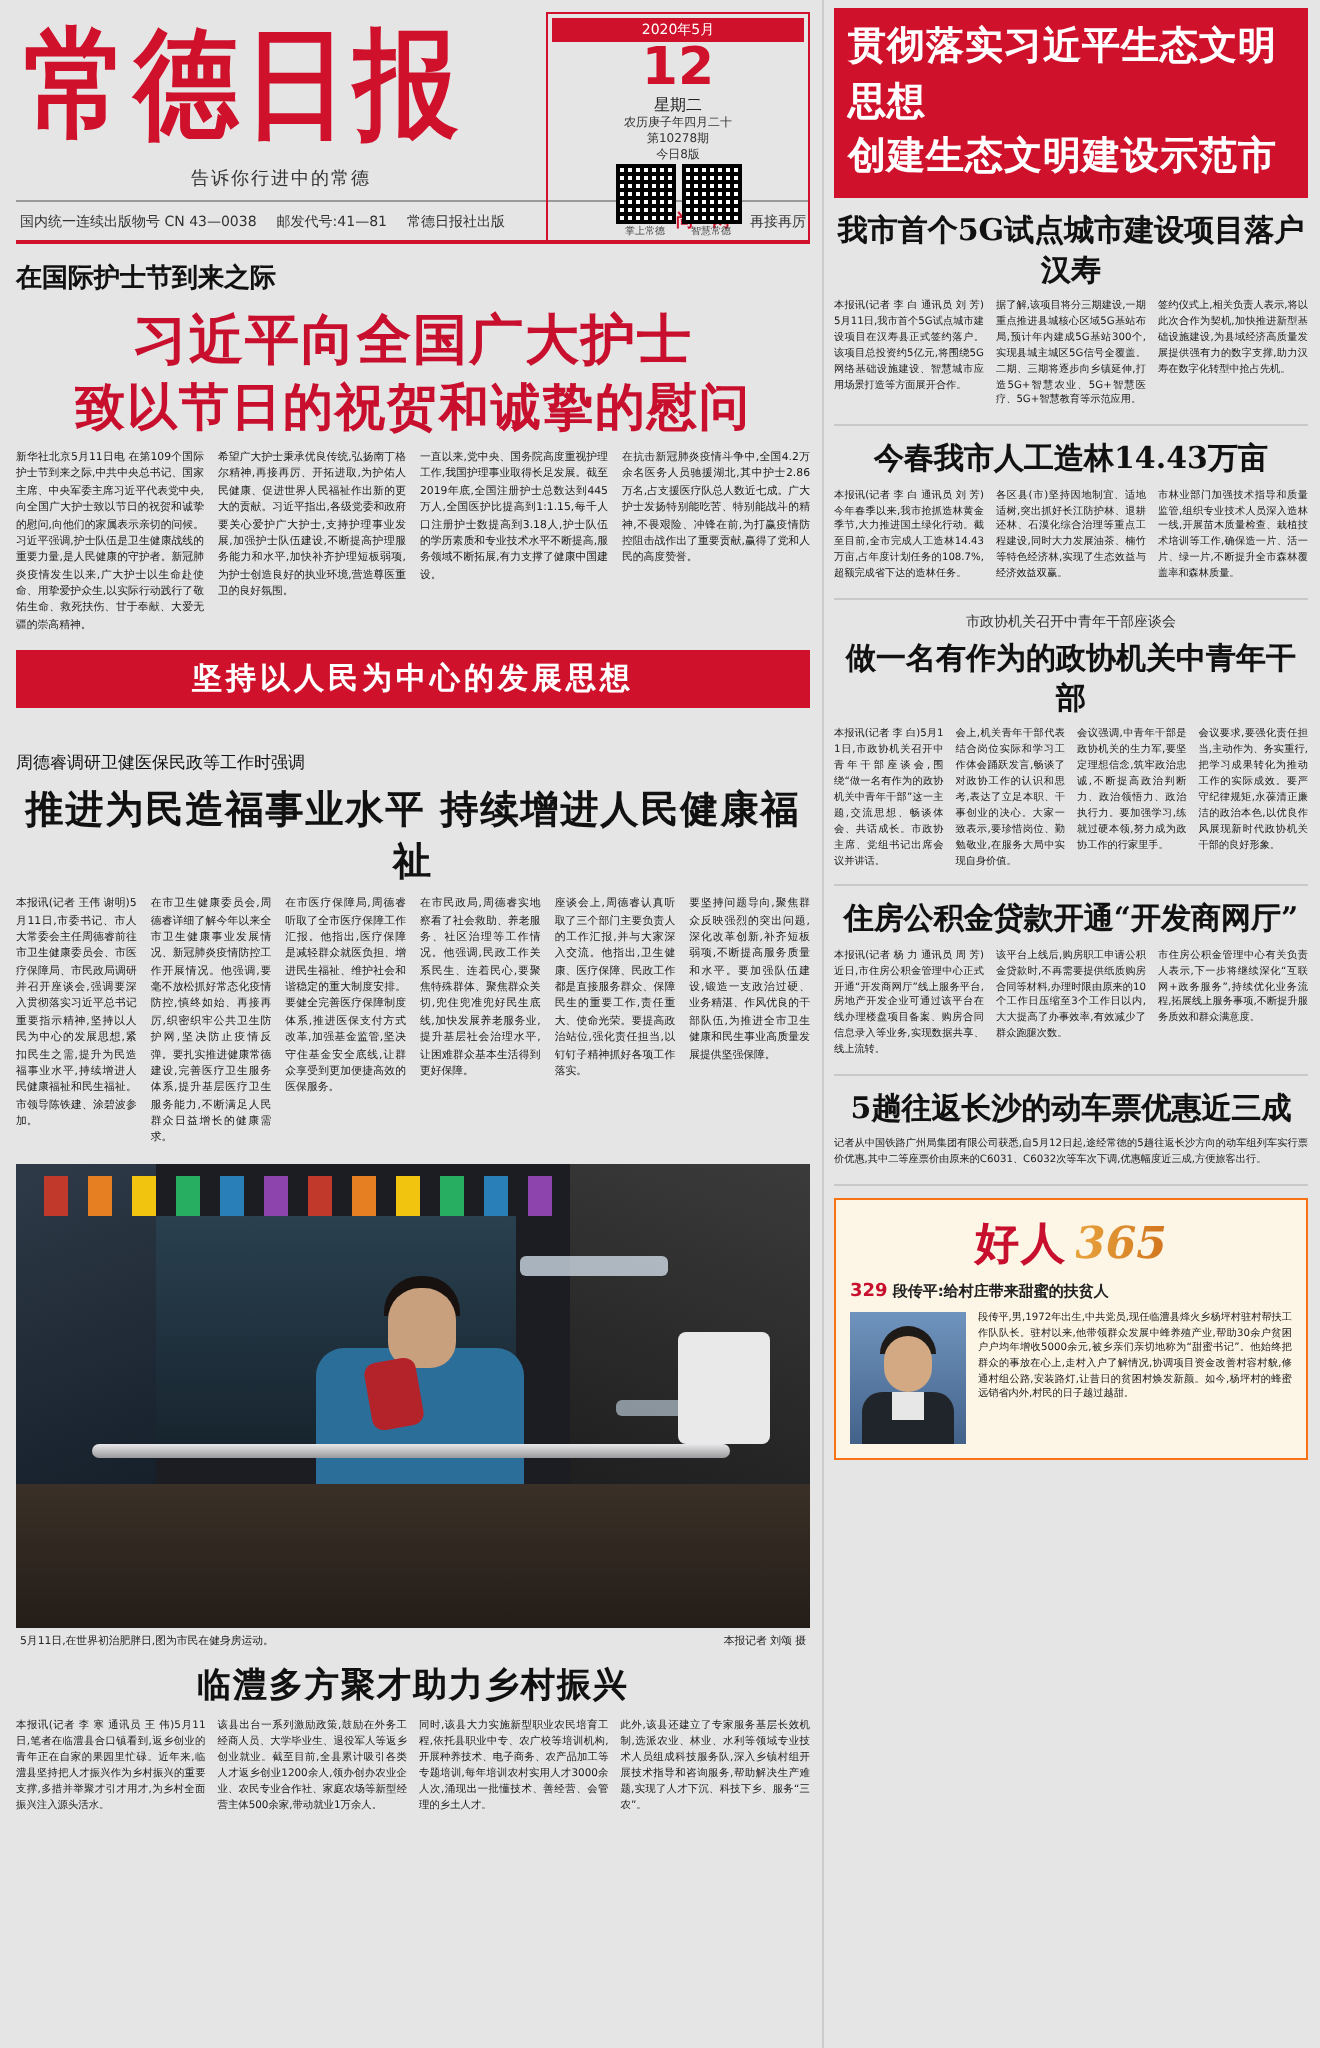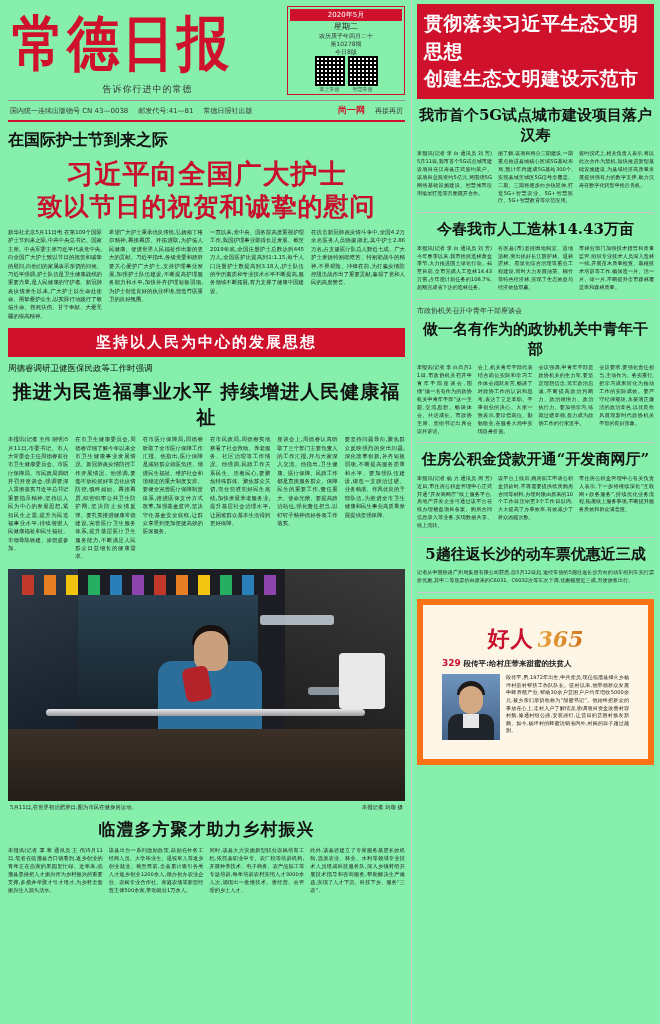--- a/index.html
+++ b/index.html
@@ -6,21 +6,21 @@
   html, body {
     margin: 0; padding: 0;
     width: 660px; height: 1024px;
     background: #ffffff;
     font-family: "DejaVu Sans", "Liberation Sans", sans-serif;
     overflow: hidden;
   }
   .page {
     position: relative;
     width: 660px; height: 1024px;
-    background: #86efac;
+    background: #e5e5e5;
     display: flex;
     flex-direction: row;
   }
   
   .left-col {
     width: 412px;
     height: 1024px;
     padding: 6px 6px 0 8px;
     position: relative;
     border-right: 1px solid #ccc;
@@ -49,21 +49,21 @@
     white-space: nowrap;
   }
   .paper-slogan {
     margin-top: 16px;
     text-align: center;
     font-size: 9px;
     color: #333;
     letter-spacing: 1px;
   }
   .masthead-right {
-    width: 118px;
+    width: 132px;
     border: 1px solid #d0112b;
     padding: 2px;
     text-align: center;
     font-size: 7px;
     color: #222;
     position: relative;
   }
   .md-top {
     background: #d0112b;
     color: #fff;
@@ -102,21 +102,21 @@
   }
   .info-bar .spacer { flex: 1; }
   .logo-chip {
     color: #d0112b;
     font-weight: bold;
     font-size: 9px;
   }
   
   .kicker {
     margin-top: 8px;
-    font-size: 16px;
+    font-size: 13px;
     color: #111;
     font-weight: bold;
     font-family: "DejaVu Serif","Liberation Serif",serif;
   }
   .headline-1 {
     font-family: "DejaVu Serif","Liberation Serif",serif;
     font-weight: bold;
     color: #c8102e;
     font-size: 27px;
     text-align: center;
@@ -146,21 +146,21 @@
     text-align: center;
     font-size: 15px;
     font-weight: bold;
     font-family: "DejaVu Serif","Liberation Serif",serif;
     padding: 5px 0;
     letter-spacing: 2px;
   }
   .sub-kicker {
     font-size: 8.5px;
     color: #111;
-    margin-top: 6px;
+    margin-top: 22px;
   }
   .headline-2 {
     font-family: "DejaVu Serif","Liberation Serif",serif;
     font-weight: bold;
     font-size: 19px;
     text-align: center;
     color: #111;
     margin: 4px 0 4px;
     letter-spacing: 1px;
   }
@@ -262,25 +262,25 @@
   .r-head {
     font-family: "DejaVu Serif","Liberation Serif",serif;
     font-weight: bold;
     font-size: 15px;
     text-align: center;
     color: #111;
     line-height: 1.35;
     margin-bottom: 5px;
   }
   .r-head.small { font-size: 15px; }
-  .r-kicker { font-size: 7px; color:#333; margin-bottom: 3px; }
+  .r-kicker { font-size: 7px; color:#333; margin-bottom: 3px; text-align: center; }
   .r-cols { display:flex; gap: 6px; }
   .r-cols .col-text { flex: 1; font-size: 5.1px; }
   
-  .gp-box { margin-top: 6px; border: 6px solid #f97316; background:#fdf6e7; padding: 19px; }
+  .gp-box { margin-top: 6px; border: 1px solid #f97316; background:#fdf6e7; padding: 7px; }
   .gp-title {
     display:flex; align-items:center; justify-content:center; gap:4px;
     font-family:"DejaVu Serif","Liberation Serif",serif;
     font-weight:bold;
   }
   .gp-cn { color:#c8102e; font-size: 22px; letter-spacing:1px; }
   .gp-num {
     font-size: 22px;
     background: linear-gradient(90deg,#e8a33d,#d2761f);
     -webkit-background-clip: text;
@@ -314,20 +314,21 @@
 
   <div class="left-col">
 
     <div class="masthead">
       <div class="masthead-left">
         <div class="paper-title">常德日报</div>
         <div class="paper-slogan">告诉你行进中的常德</div>
       </div>
       <div class="masthead-right">
         <div class="md-top">2020年5月</div>
+        <div class="md-day">12</div>
         <div class="md-week">星期二</div>
         <div class="md-lines">农历庚子年四月二十</div>
         <div class="md-lines">第10278期</div>
         <div class="md-lines">今日8版</div>
         <div class="md-flex">
           <div>
             <div class="qr"></div>
             <div class="qr-label">掌上常德</div>
           </div>
           <div>

